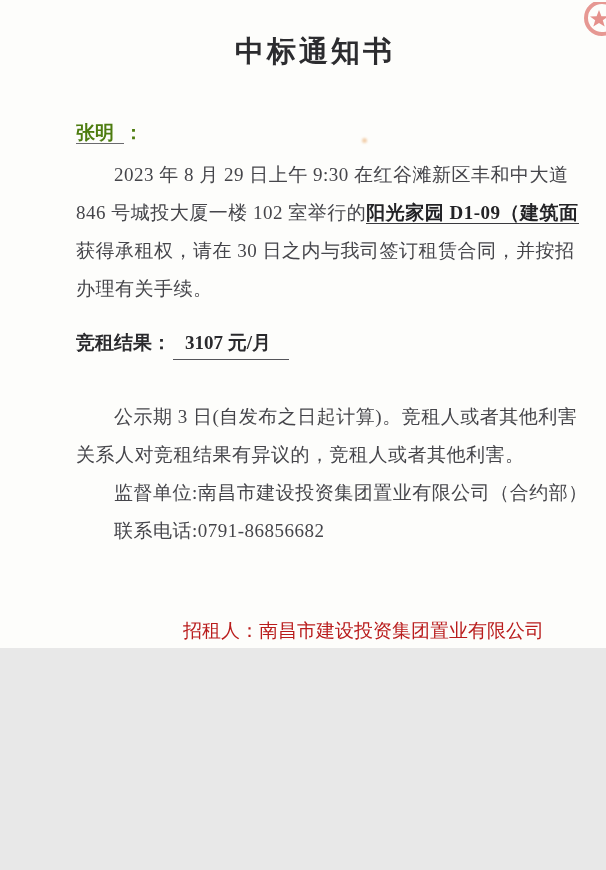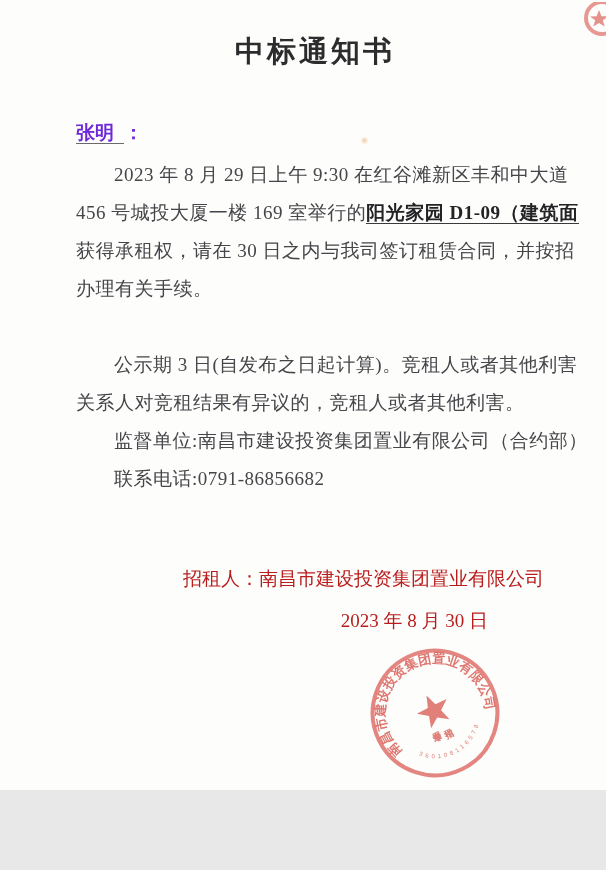--- a/index.html
+++ b/index.html
@@ -1,40 +1,40 @@
 <!DOCTYPE html>
 <html style="--stamp-color: #d9544d;"><head>
 <meta charset="utf-8">
 <style>
   * { margin:0; padding:0; box-sizing:border-box; }
   html,body { background:#e8e8e8; }
   .page {
     position:relative;
-    width:606px; height:790px;
+    width:606px; height:648px;
     margin:0 auto;
     background:#fdfdfb;
     overflow:hidden;
     font-family:"Liberation Serif","DejaVu Serif",serif;
     color:#45454a;
   }
   .title {
     padding-top:32px;
     text-align:center;
     font-size:29px;
     font-weight:bold;
     letter-spacing:3px;
     color:#2c2c2f;
     transform:translateX(12px);
   }
   .content { padding-left:76px; padding-right:52px; }
   .salutation {
     margin-top:48px;
     font-size:19px;
     font-weight:bold;
-    color:#6d28d9;
+    color:#4d7c0f;
   }
   .salutation .name {
     border-bottom:1.5px solid #6a6a6e;
     padding-right:10px;
   }
   .para { margin-top:10px; font-size:19px; line-height:38px; letter-spacing:0.5px; }
   .line { white-space:nowrap; }
   .indent { text-indent:38px; }
   .bold-u {
     font-weight:bold;
@@ -104,25 +104,28 @@
   <div class="speck"></div>
 
   <div class="content">
 
     <div class="salutation">
       <span class="name">张明</span><span>：</span>
     </div>
 
     <div class="para">
       <div class="line indent">2023 年 8 月 29 日上午 9:30 在红谷滩新区丰和中大道</div>
-      <div class="line"><span>456 号城投大厦一楼 169 室举行的</span><span class="bold-u">阳光家园 D1-09（建筑面</span></div>
+      <div class="line"><span>846 号城投大厦一楼 102 室举行的</span><span class="bold-u">阳光家园 D1-09（建筑面</span></div>
       <div class="line">获得承租权，请在 30 日之内与我司签订租赁合同，并按招</div>
       <div class="line">办理有关手续。</div>
     </div>
 
+    <div class="result-line">
+      <span class="result-label">竞租结果：</span><span class="result-value">3107 元/月</span>
+    </div>
 
     <div class="para2">
       <div class="line indent">公示期 3 日(自发布之日起计算)。竞租人或者其他利害</div>
       <div class="line">关系人对竞租结果有异议的，竞租人或者其他利害。</div>
       <div class="line indent">监督单位:南昌市建设投资集团置业有限公司（合约部）</div>
       <div class="line indent">联系电话:0791-86856682</div>
     </div>
 
     <div class="footer">
       <div><span>招租人：</span><span>南昌市建设投资集团置业有限公司</span></div>

